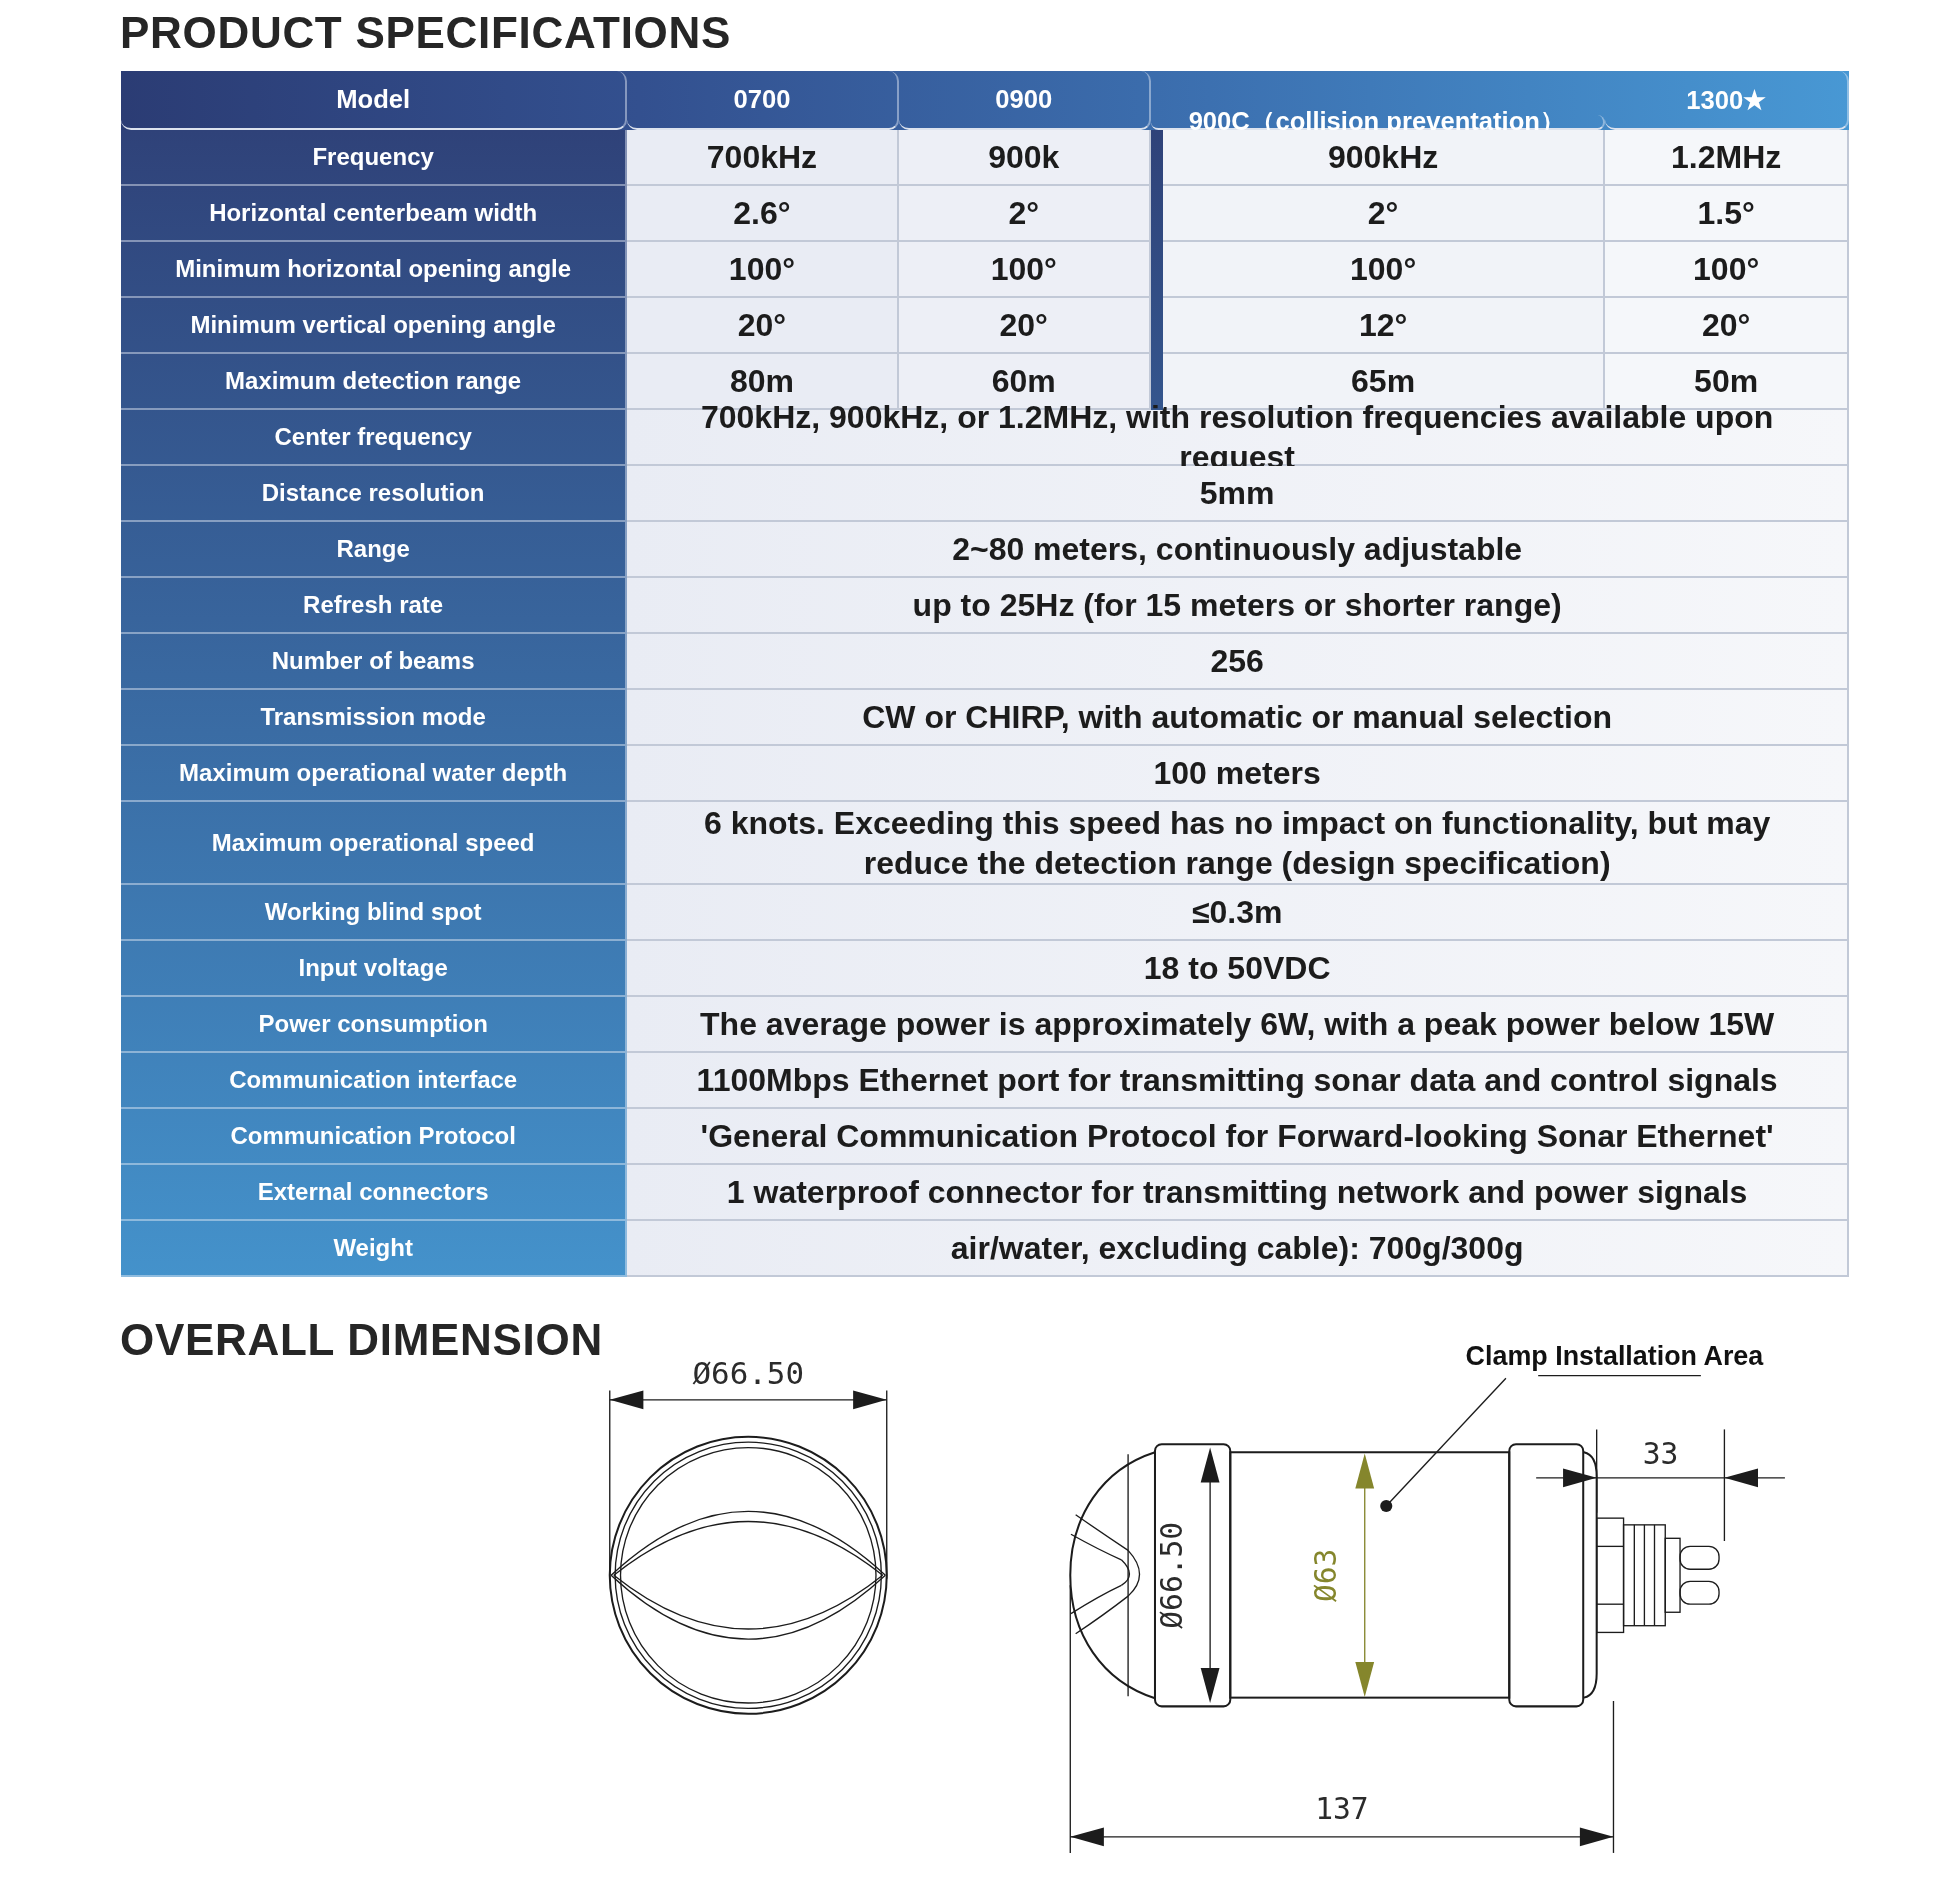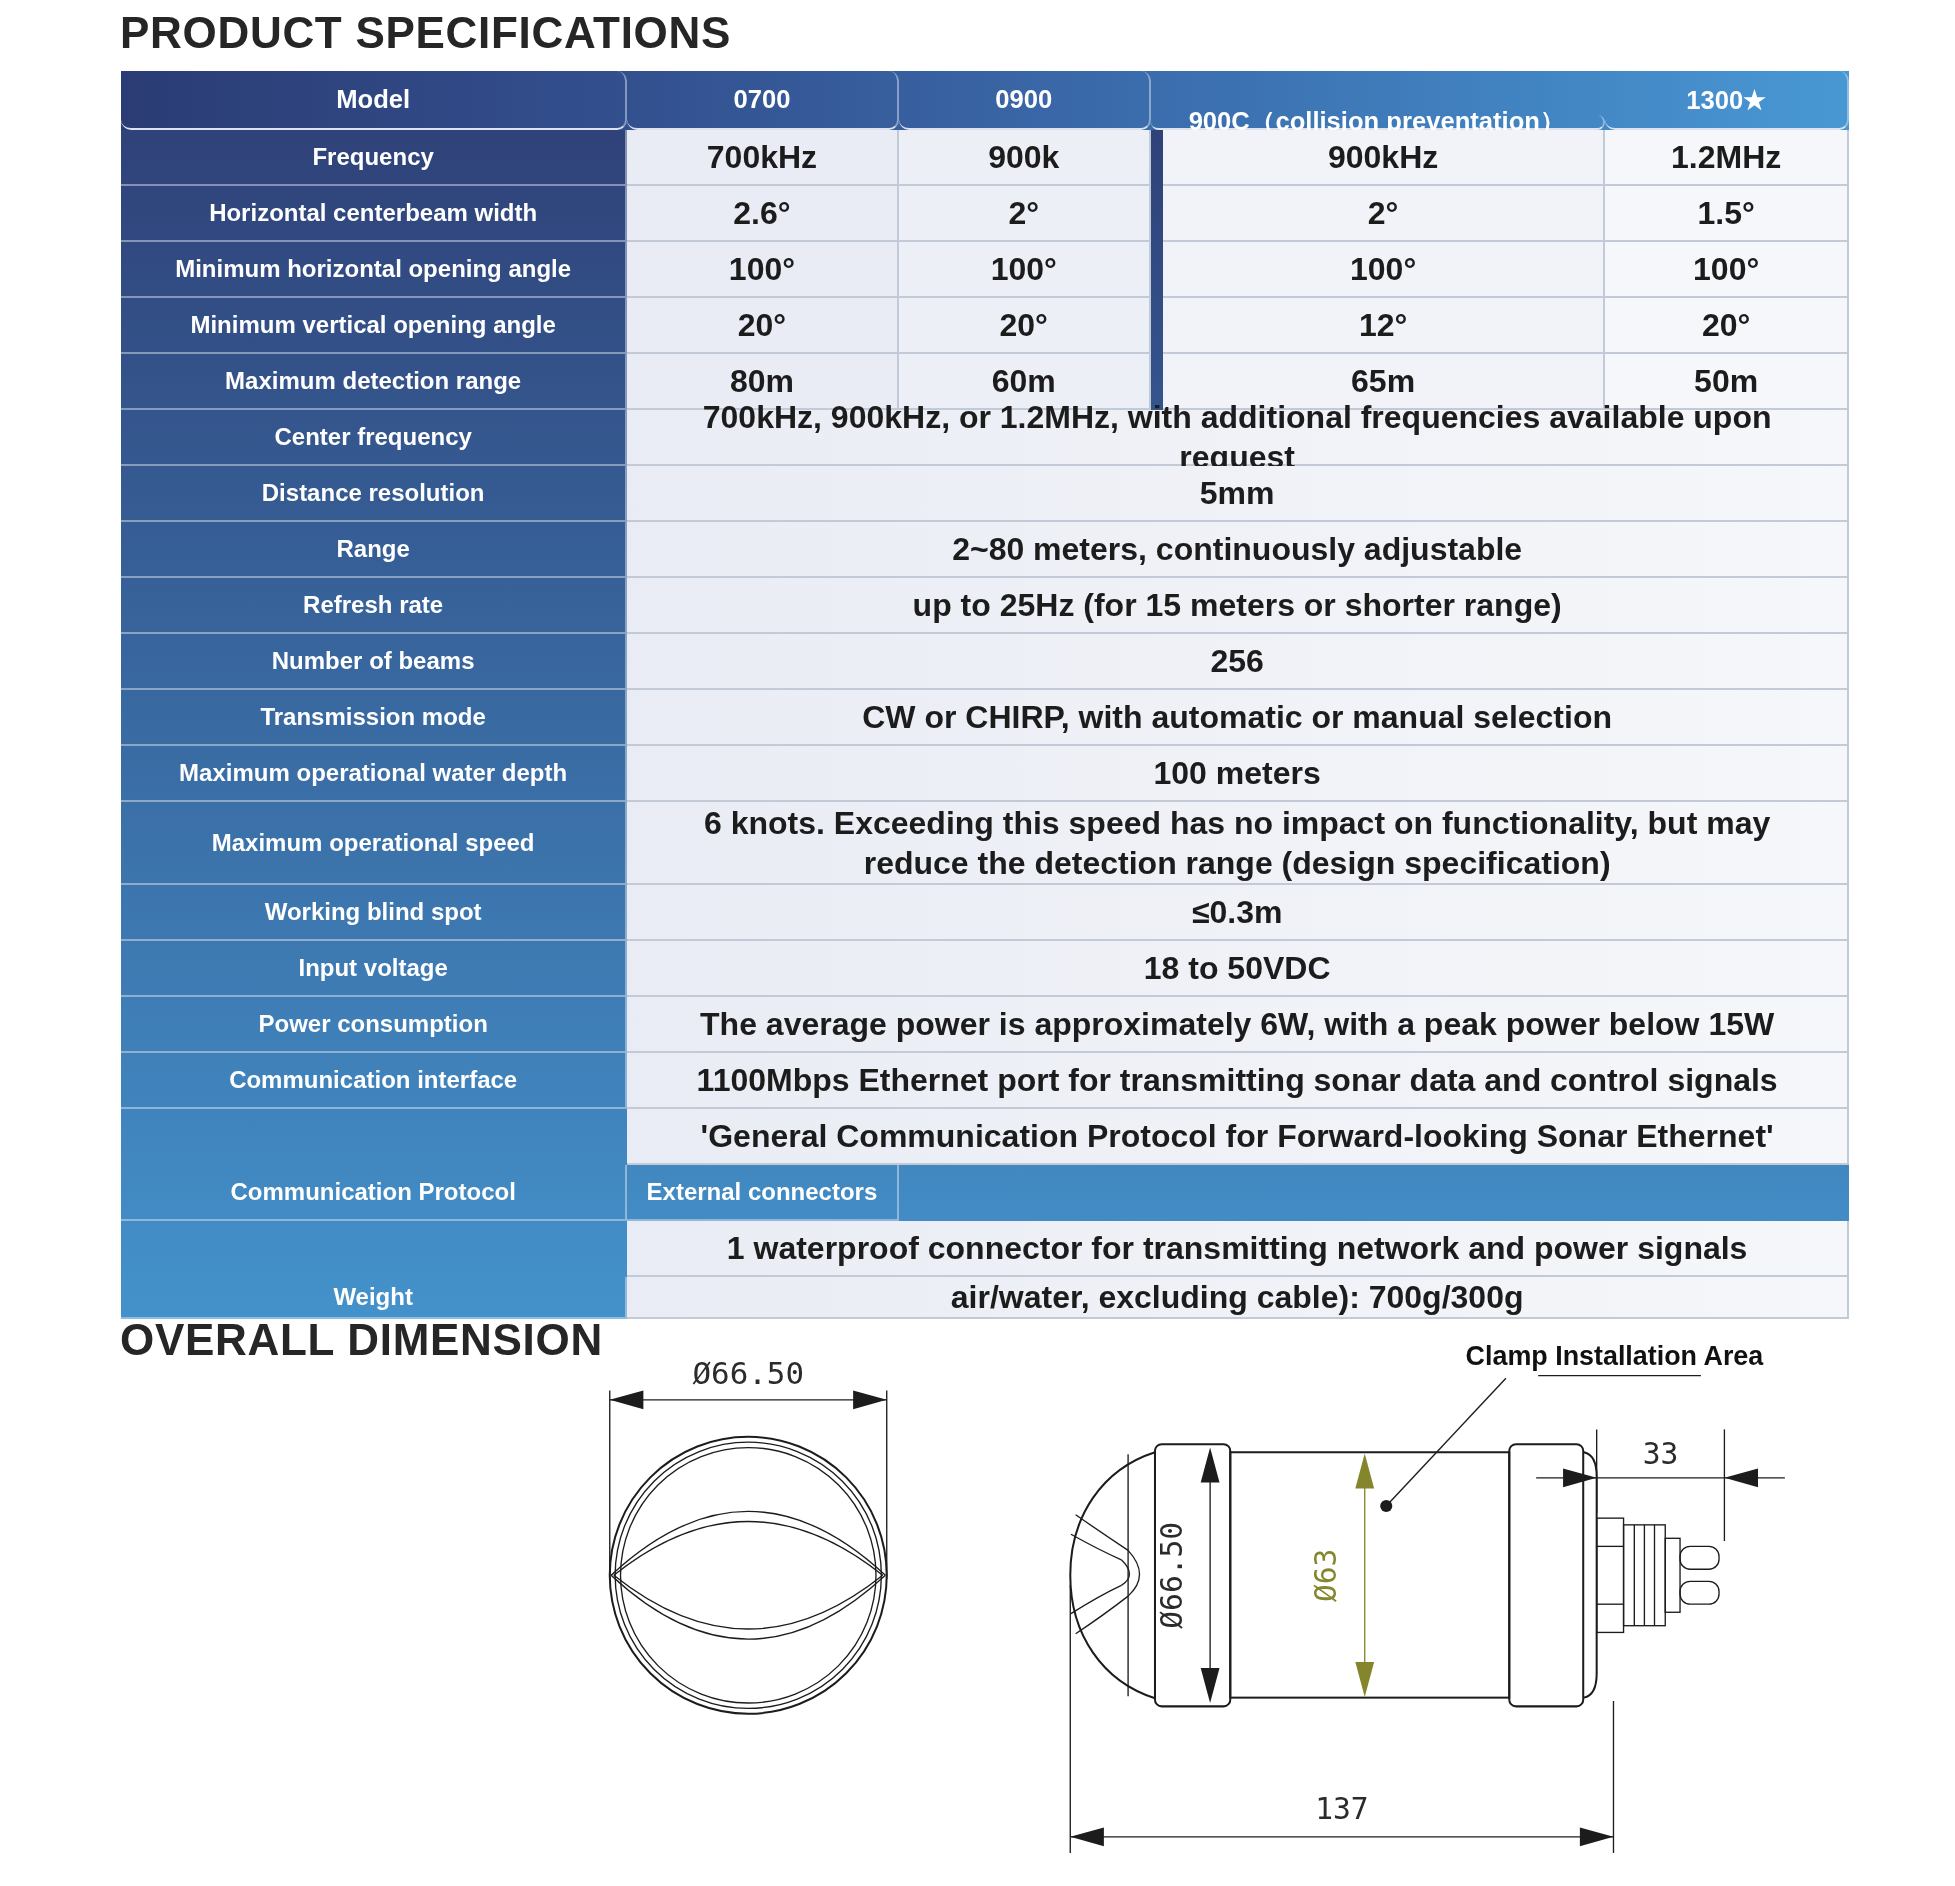--- a/index.html
+++ b/index.html
@@ -85,21 +85,21 @@
       <div class="cell val v2">12°</div>
       <div class="cell val v3">20°</div>
 
       <div class="cell lbl">Maximum detection range</div>
       <div class="cell val v0">80m</div>
       <div class="cell val v1">60m</div>
       <div class="cell val v2">65m</div>
       <div class="cell val v3">50m</div>
 
       <div class="cell lbl">Center frequency</div>
-      <div class="cell vspan">700kHz, 900kHz, or 1.2MHz, with additional frequencies available upon request</div>
+      <div class="cell vspan">700kHz, 900kHz, or 1.2MHz, with resolution frequencies available upon request</div>
 
       <div class="cell lbl">Distance resolution</div>
       <div class="cell vspan">5mm</div>
 
       <div class="cell lbl">Range</div>
       <div class="cell vspan">2~80 meters, continuously adjustable</div>
 
       <div class="cell lbl">Refresh rate</div>
       <div class="cell vspan">up to 25Hz (for 15 meters or shorter range)</div>
 
@@ -120,22 +120,22 @@
 
       <div class="cell lbl">Input voltage</div>
       <div class="cell vspan">18 to 50VDC</div>
 
       <div class="cell lbl">Power consumption</div>
       <div class="cell vspan">The average power is approximately 6W, with a peak power below 15W</div>
 
       <div class="cell lbl">Communication interface</div>
       <div class="cell vspan">1100Mbps Ethernet port for transmitting sonar data and control signals</div>
 
+      <div class="cell lbl">Communication Protocol</div>
       <div class="cell vspan">'General Communication Protocol for Forward-looking Sonar Ethernet'</div>
-      <div class="cell lbl">Communication Protocol</div>
 
       <div class="cell lbl">External connectors</div>
       <div class="cell vspan">1 waterproof connector for transmitting network and power signals</div>
 
       <div class="cell lbl">Weight</div>
       <div class="cell vspan">air/water, excluding cable): 700g/300g</div>
 
     </div>
   </div>
 

